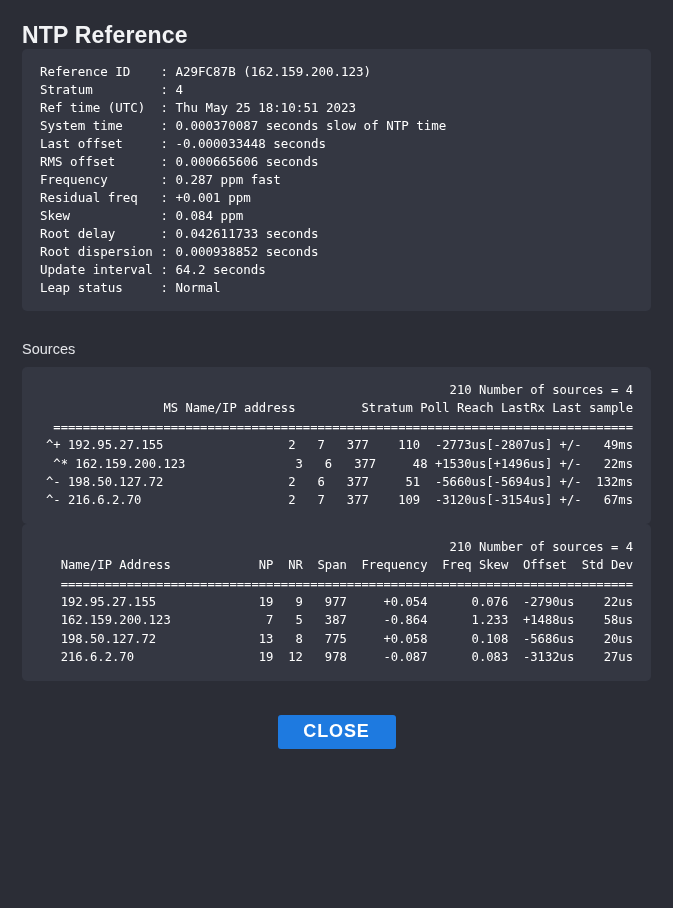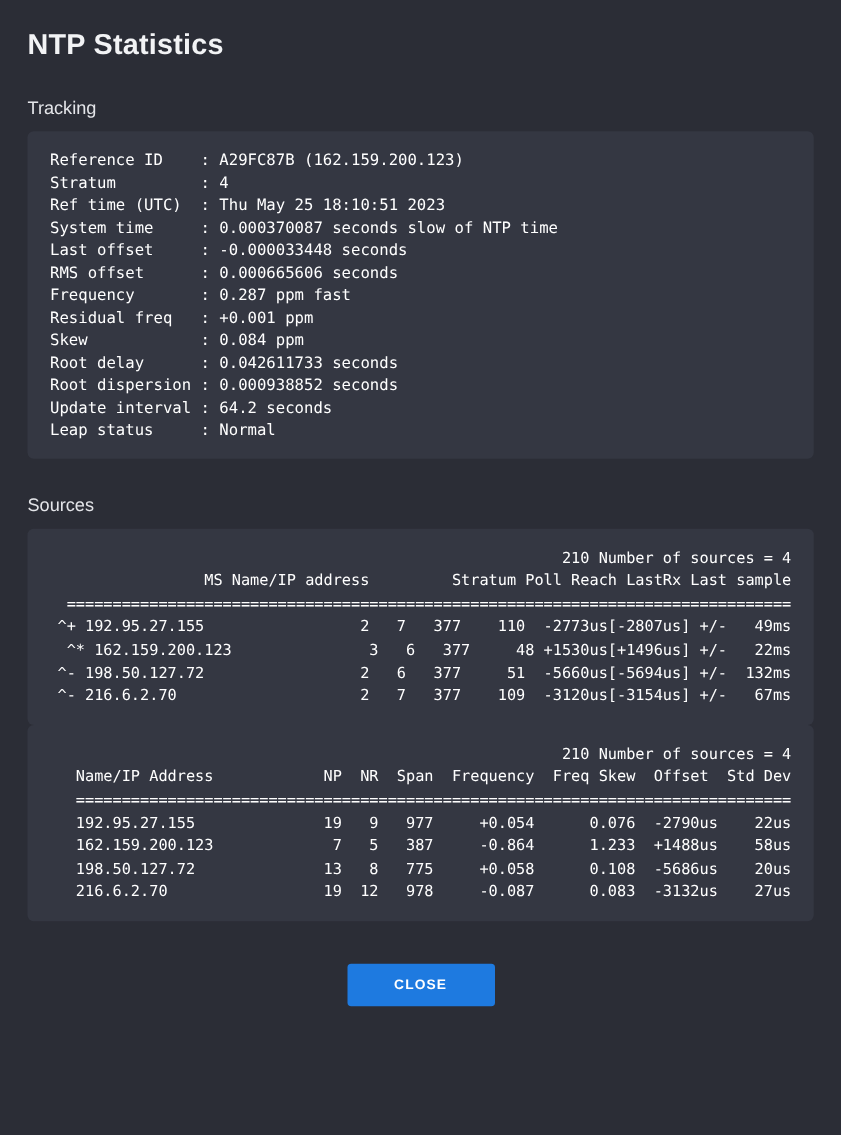--- a/index.html
+++ b/index.html
@@ -56,36 +56,35 @@
     display: flex;
     justify-content: center;
     align-items: center;
   }
   .close-button {
     background: #1e7ae0;
     color: #ffffff;
     border: none;
     border-radius: 3px;
     font-family: "Liberation Sans", sans-serif;
-    font-size: 11px;
+    font-size: 18px;
     letter-spacing: 0.9px;
     font-weight: bold;
     width: 118px;
     height: 34px;
     cursor: pointer;
   }
 </style>
 </head>
 <body>
 
 <div class="page">
 
-  <h1 class="page-title">NTP Statistics</h1>
+  <h1 class="page-title">NTP Reference</h1>
 
-  <h2 class="section-title">Tracking</h2>
   <div class="panel panel-tracking">
     <pre class="mono">Reference ID    : A29FC87B (162.159.200.123)
 Stratum         : 4
 Ref time (UTC)  : Thu May 25 18:10:51 2023
 System time     : 0.000370087 seconds slow of NTP time
 Last offset     : -0.000033448 seconds
 RMS offset      : 0.000665606 seconds
 Frequency       : 0.287 ppm fast
 Residual freq   : +0.001 ppm
 Skew            : 0.084 ppm

